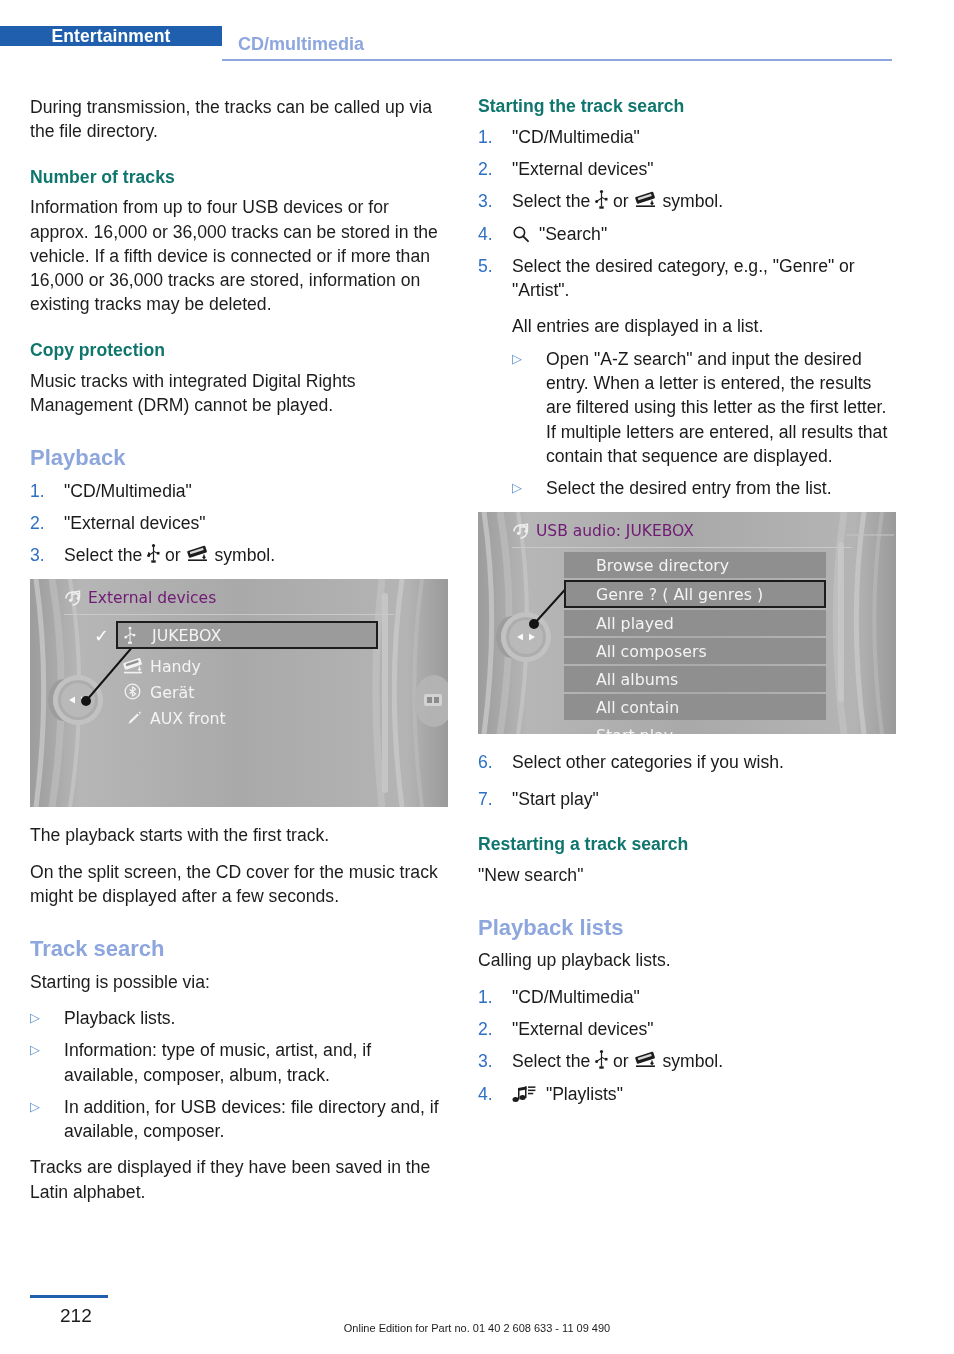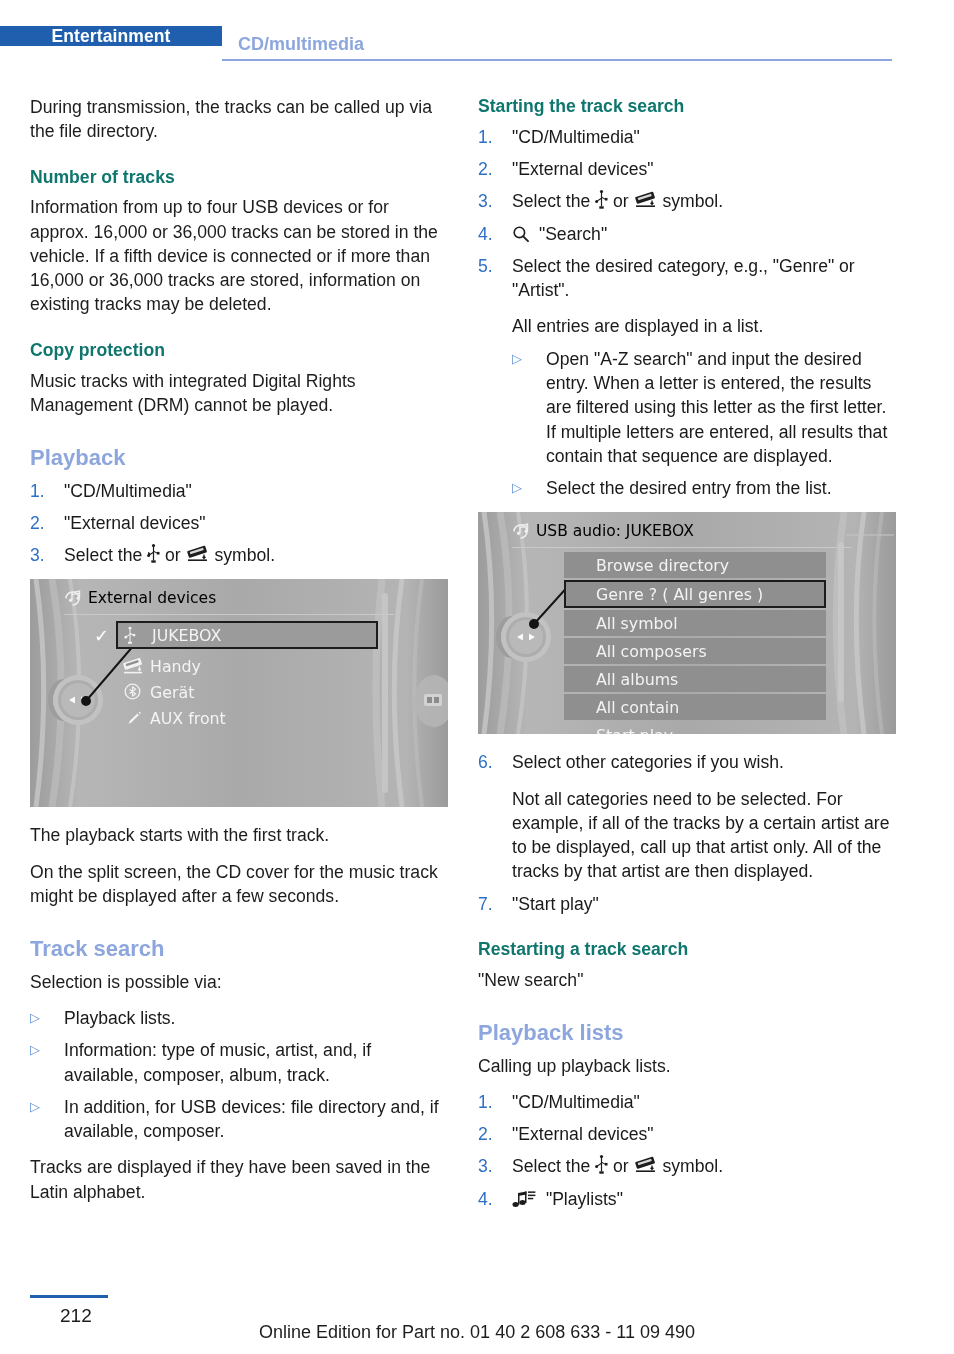--- a/index.html
+++ b/index.html
@@ -132,21 +132,21 @@
     width: 418px; height: 228px;
     margin: 6px 0 16px 0;
     background: #a8a8a8;
     overflow: hidden;
     font-family: "DejaVu Sans", sans-serif;
   }
   .shot-inner { position: absolute; inset: 0; }
   .shot-title {
     position: absolute;
     left: 58px; top: 10px;
-    color: #000000;
+    color: #701a75;
     font-size: 15.5px;
     white-space: nowrap;
   }
   .shot-titleicon { position: absolute; left: 34px; top: 11px; }
   .shot-hr {
     position: absolute;
     left: 34px; top: 35px;
     width: 330px; height: 1px;
     background: #c9c9c9;
   }
@@ -188,21 +188,21 @@
     position: absolute;
     left: 60px; top: 1305px;
     font-size: 19px;
     color: #1d1d1d;
   }
   .footer-note {
     position: absolute;
     left: 0; top: 1322px;
     width: 954px;
     text-align: center;
-    font-size: 18px;
+    font-size: 11px;
     color: #1d1d1d;
   }
 </style>
 </head>
 <body>
 
 <div class="header">
   <div class="header-tab-active">Entertainment</div>
   <div class="header-tab-sub">CD/multimedia</div>
 </div>
@@ -358,21 +358,21 @@
         </span>
         <span>AUX front</span>
       </div>
     </div>
   </div>
 
   <p>The playback starts with the first track.</p>
   <p>On the split screen, the CD cover for the music track might be displayed after a few seconds.</p>
 
   <div class="h-big">Track search</div>
-  <p>Selection is possible via:</p>
+  <p>Starting is possible via:</p>
 
   <div class="bullets">
     <div class="bullet">
       <span class="bullet-mark">▷</span>
       <span class="bullet-txt">Playback lists.</span>
     </div>
     <div class="bullet">
       <span class="bullet-mark">▷</span>
       <span class="bullet-txt">Information: type of music, artist, and, if available, composer, album, track.</span>
     </div>
@@ -507,21 +507,21 @@
     </svg>
 
     <div class="shot-list" style="left:86px; top:40px; width:262px;">
       <div class="row plate" style="padding-left:32px;">
         <span>Browse directory</span>
       </div>
       <div class="row plate sel" style="padding-left:30px;">
         <span>Genre ? ( All genres )</span>
       </div>
       <div class="row plate" style="padding-left:32px;">
-        <span>All symbol</span>
+        <span>All played</span>
       </div>
       <div class="row plate" style="padding-left:32px;">
         <span>All composers</span>
       </div>
       <div class="row plate" style="padding-left:32px;">
         <span>All albums</span>
       </div>
       <div class="row plate" style="padding-left:32px;">
         <span>All contain</span>
       </div>
@@ -530,21 +530,20 @@
       </div>
     </div>
   </div>
 
   <div class="steps">
     <div class="step">
       <span class="step-num">6.</span>
       <span class="step-txt">Select other categories if you wish.</span>
     </div>
   </div>
-  <div class="sub-p">Not all categories need to be selected. For example, if all of the tracks by a certain artist are to be displayed, call up that artist only. All of the tracks by that artist are then displayed.</div>
   <div class="steps">
     <div class="step">
       <span class="step-num">7.</span>
       <span class="step-txt">"Start play"</span>
     </div>
   </div>
 
   <div class="h-blue">Restarting a track search</div>
   <p>"New search"</p>
 

